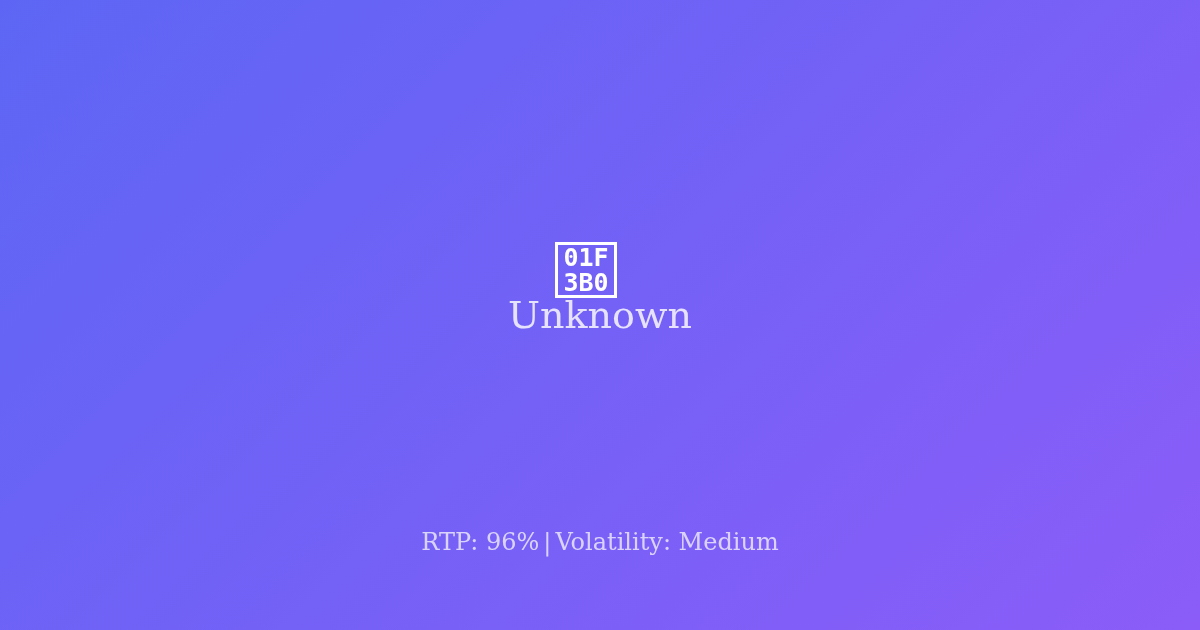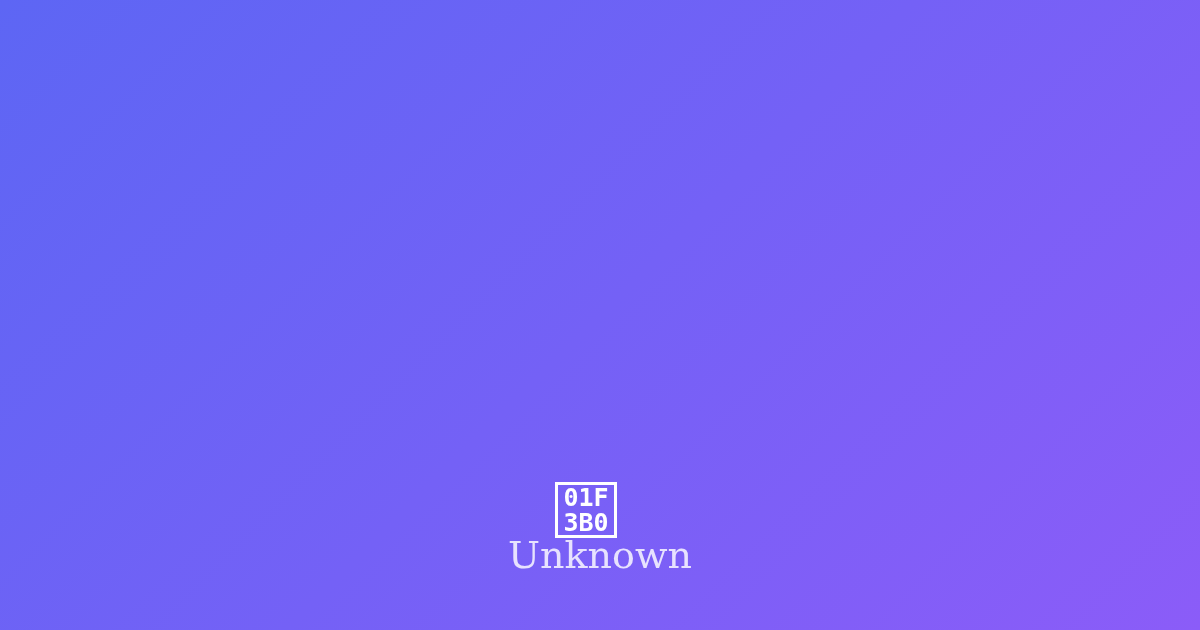--- a/index.html
+++ b/index.html
@@ -28,21 +28,21 @@
   
   #hero {
     position: absolute;
     top: 0;
     left: 0;
     right: 0;
     bottom: 0;
     display: flex;
     flex-direction: column;
     align-items: center;
-    justify-content: flex-end;
+    justify-content: center;
     padding-bottom: 56px;
     box-sizing: border-box;
   }
 
   #title-row {
     display: flex;
     align-items: center;
     justify-content: center;
     white-space: nowrap;
   }
@@ -120,14 +120,17 @@
         <span>3B0</span>
       </span>
 
 
     </div>
 
     <div id="subtitle">Unknown</div>
 
   </div>
 
+  <div id="footer-stats">
+    <span>RTP: 96%</span><span class="sep">|</span><span>Volatility: Medium</span>
+  </div>
 
 </div>
 
 </body></html>

